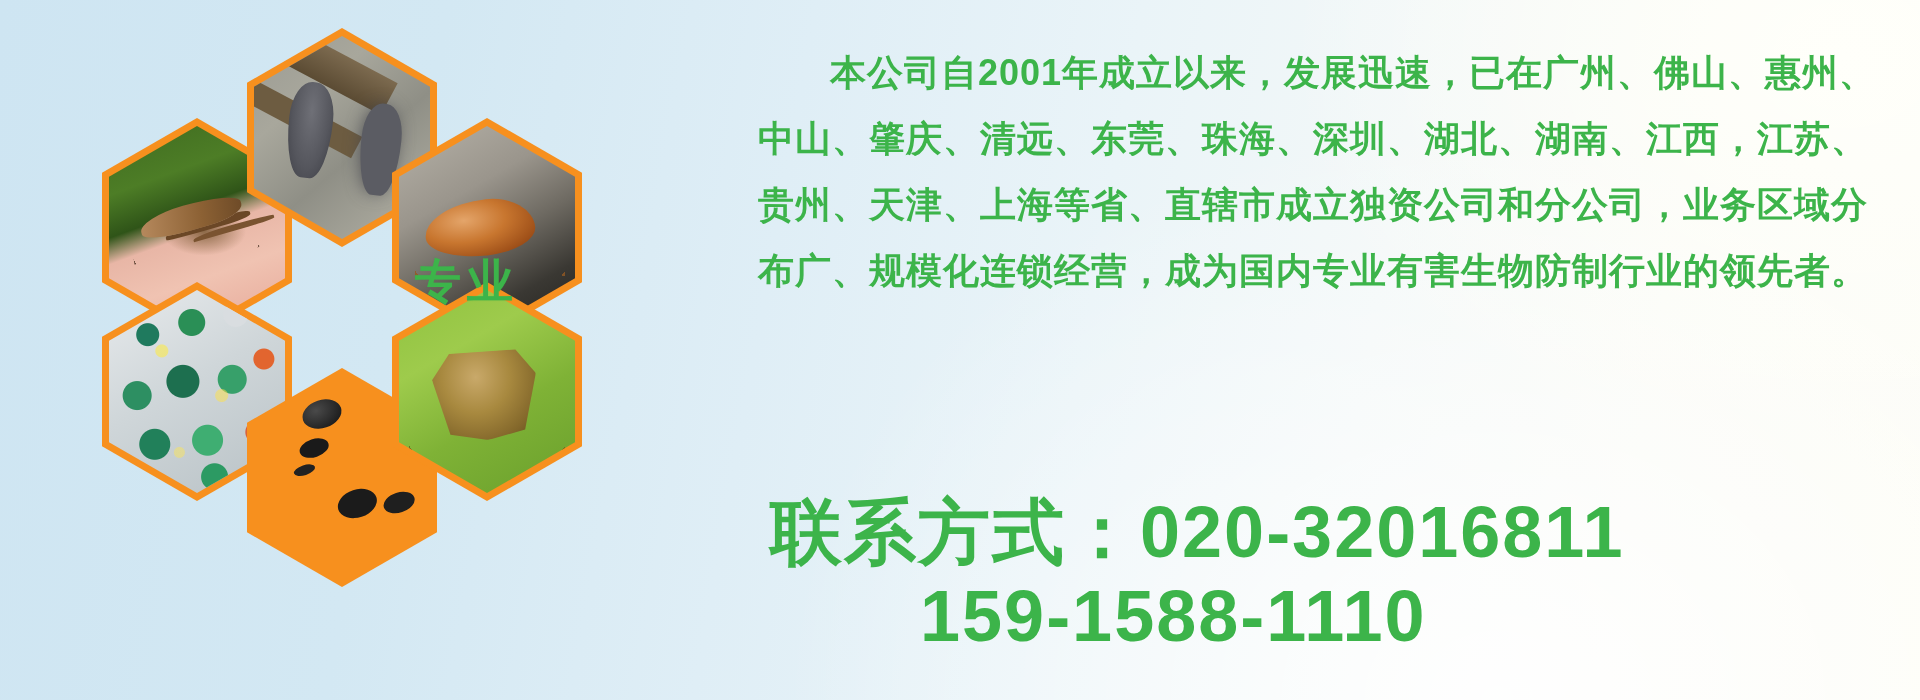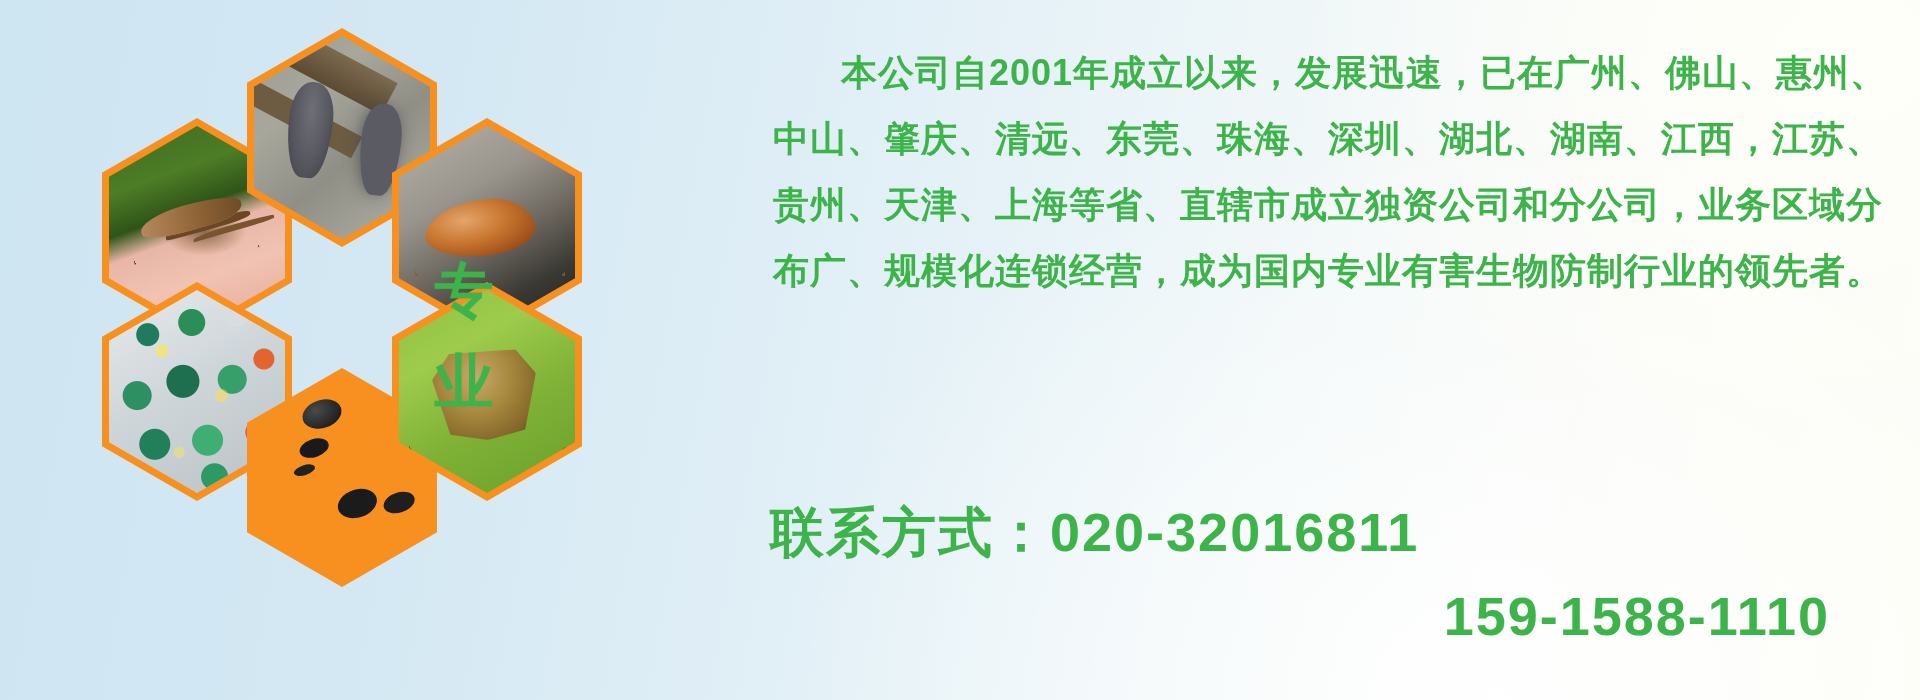--- a/index.html
+++ b/index.html
@@ -155,39 +155,38 @@
     opacity:.8;
   }
 
   
   #slogan{
     position:absolute;left:321px;top:236px;width:124px;
     text-align:center;color:#3cb44a;
     font-weight:700;letter-spacing:6px;line-height:1.55;
     text-shadow:0 0 1px rgba(60,180,74,.5);
   }
-  #slogan .line{font-size:59px;display:block;}
+  #slogan .line{font-size:46px;display:block;}
 
   
   #about{
     position:absolute;left:758px;top:40px;width:1140px;
     color:#3cb44a;font-size:36px;font-weight:700;line-height:66px;
     letter-spacing:1px;
-    text-align:center;
   }
   #about .p{text-indent:72px;margin:0;}
 
   
   #contact{
     position:absolute;left:770px;top:490px;width:1060px;
-    color:#3cb44a;font-weight:700;font-size:54px;line-height:84px;
+    color:#3cb44a;font-weight:700;font-size:72px;line-height:84px;
     letter-spacing:2px;
   }
   #contact .row1{display:block;}
-  #contact .row2{display:block;text-align:right;padding-left:150px;}
+  #contact .row2{display:block;text-align:left;padding-left:150px;}
 </style>
 </head>
 <body>
 
 <div id="banner">
 
   <div id="hex-cluster">
 
     <div class="hex mosquito">
       <div class="inner">

